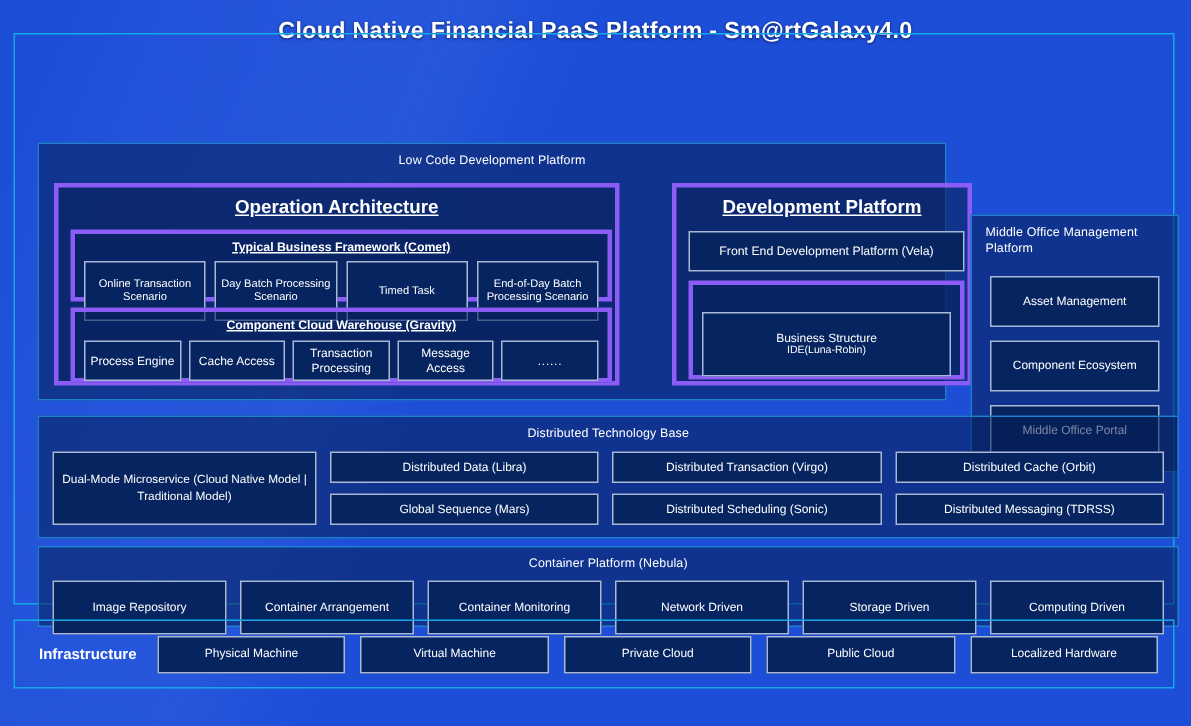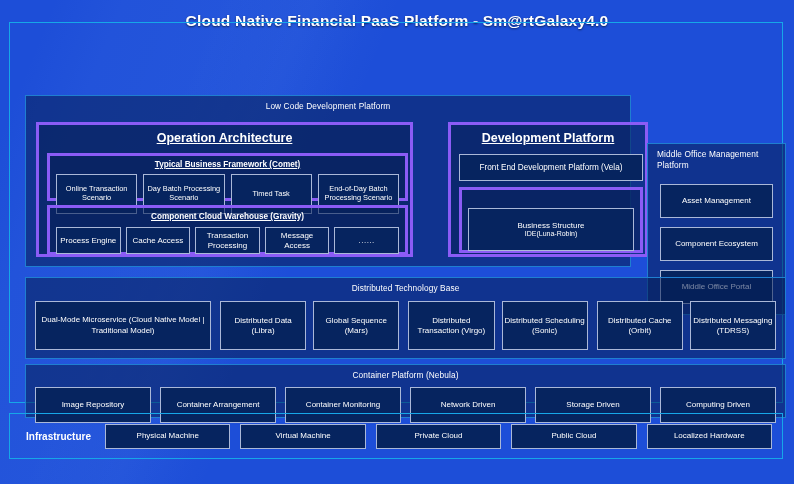--- a/index.html
+++ b/index.html
@@ -186,21 +186,21 @@
     position: absolute; left: 9px; right: 9px; top: 23px; bottom: 8px;
     display: flex; gap: 9px;
   }
   #distTech .dt-wide {
     width: 176px;
     border: 1px solid #aab8d8; box-sizing: border-box; background: #06245f;
     display: flex; align-items: center; justify-content: center;
     text-align: center; font-size: 7.9px; line-height: 1.3; padding: 0 4px;
   }
   #distTech .dt-col {
-    flex: 1; display: flex; flex-direction: row; gap: 7px;
+    flex: 1; display: flex; flex-direction: column; gap: 7px;
   }
   #distTech .dt-col .chip { flex: 1; font-size: 8px; }
 
   
   #container {
     left: 15px; top: 341px; width: 761px; height: 54px;
   }
   #container .ct-body {
     position: absolute; left: 9px; right: 9px; top: 22px; height: 36px;
     display: flex; gap: 9px;

